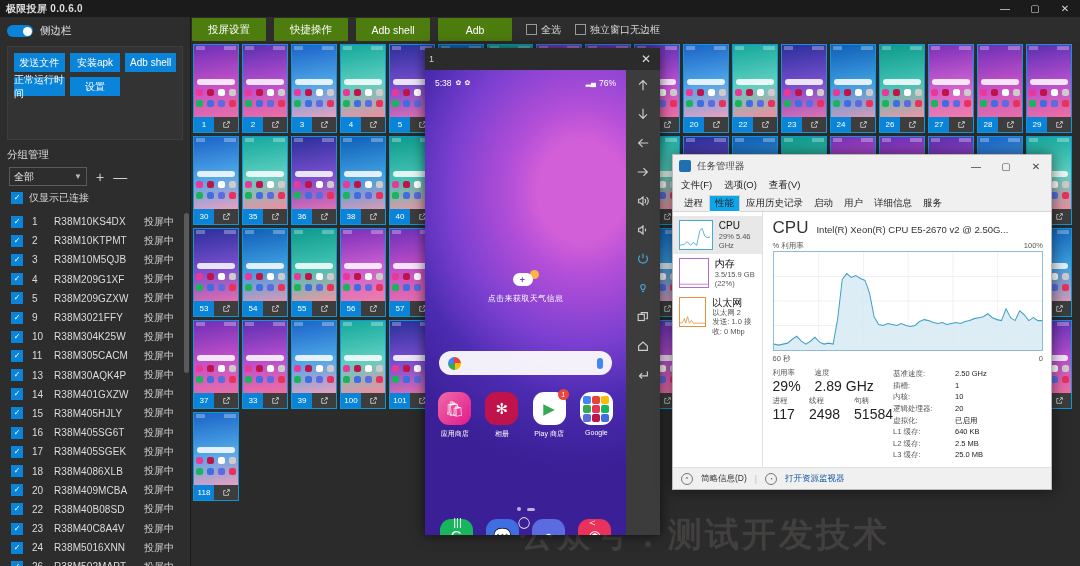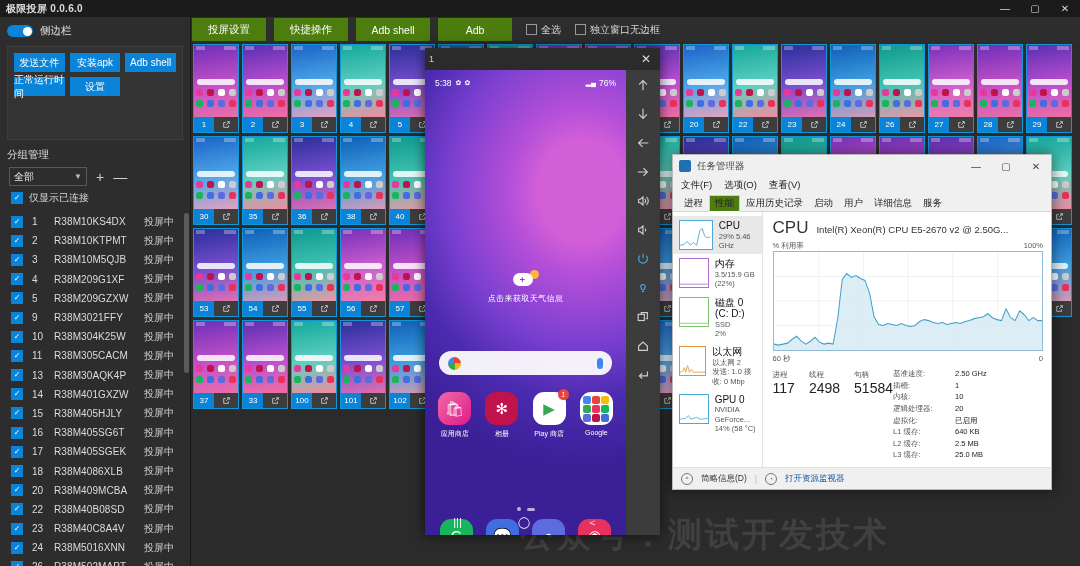--- a/index.html
+++ b/index.html
@@ -125,21 +125,21 @@
                   position:relative;}
   .tmtitle .tmtx{font-size:9.5px;color:#444;}
   .tmwb{margin-left:auto;display:flex;}
   .tmwb div{width:30px;height:22px;display:flex;align-items:center;justify-content:center;
             font-size:10px;color:#444;cursor:pointer;}
   .tmmenu{height:17px;display:flex;align-items:center;gap:12px;padding-left:8px;font-size:9.5px;color:#222;}
   .tmmenu span{cursor:pointer;}
   .tmtabs{height:17px;display:flex;align-items:flex-end;gap:1px;padding-left:6px;
           border-bottom:1px solid #d6d6d6;}
   .tmtab{font-size:9.5px;padding:1px 5px;color:#222;cursor:pointer;}
-  .tmtab.on{background:#4d7c0f;border:1px solid #cfcfcf;border-bottom:1px solid #fff;margin-bottom:-1px;}
+  .tmtab.on{background:#0ea5e9;border:1px solid #cfcfcf;border-bottom:1px solid #fff;margin-bottom:-1px;}
   .tmmain{flex:1;display:flex;background:#fff;overflow:hidden;}
   .tmleft{width:118px;border-right:1px solid #e2e2e2;padding-top:4px;overflow:hidden;}
   .tmitem{display:flex;gap:6px;padding:4px 4px 4px 6px;cursor:pointer;}
   .tmitem.on{background:#e8e8e8;}
   .thumb{width:40px;height:28px;border:1px solid #7aa8c8;position:relative;overflow:hidden;background:#fff;}
   .thumb svg{position:absolute;left:0;top:0;width:100%;height:100%;}
   .tmtxt .n{font-size:10px;color:#111;line-height:1.15;}
   .tmtxt .s{font-size:7.5px;color:#555;line-height:1.25;}
   .tmright{flex:1;padding:6px 8px 0 10px;position:relative;}
   .cpuhdr{display:flex;align-items:baseline;gap:8px;}
@@ -1907,20 +1907,48 @@
           <span class="ext">
             <svg viewBox="0 0 16 16">
               <path d="M9 3h4v4"></path>
               <path d="M13 3L7.5 8.5"></path>
               <path d="M11.5 9.5V13H3V4.5h3.5"></path>
             </svg>
           </span>
         </div>
       </div>
       <div class="cell">
+        <div class="scr" style="background:linear-gradient(170deg,#1a63c8 0%,#4fa8e8 55%,#e8a0c0 100%)">
+          <i class="sb"></i>
+          <i class="srch"></i>
+          <div class="icr r1">
+            <i class="ic" style="background:#e8399b"></i>
+            <i class="ic" style="background:#c0134b"></i>
+            <i class="ic" style="background:#ffffff"></i>
+            <i class="ic" style="background:#cccccc"></i>
+          </div>
+          <div class="icr r2">
+            <i class="ic" style="background:#18b55c"></i>
+            <i class="ic" style="background:#3f6ee0"></i>
+            <i class="ic" style="background:#5a6cdf"></i>
+            <i class="ic" style="background:#e8315b"></i>
+          </div>
+        </div>
+        <div class="foot">
+          <span class="num">39</span>
+          <span class="ext">
+            <svg viewBox="0 0 16 16">
+              <path d="M9 3h4v4"></path>
+              <path d="M13 3L7.5 8.5"></path>
+              <path d="M11.5 9.5V13H3V4.5h3.5"></path>
+            </svg>
+          </span>
+        </div>
+      </div>
+      <div class="cell">
         <div class="scr" style="background:linear-gradient(170deg,#13a89c 0%,#5fd0c0 55%,#f08ca0 100%)">
           <i class="sb"></i>
           <i class="srch"></i>
           <div class="icr r1">
             <i class="ic" style="background:#e8399b"></i>
             <i class="ic" style="background:#c0134b"></i>
             <i class="ic" style="background:#ffffff"></i>
             <i class="ic" style="background:#cccccc"></i>
           </div>
           <div class="icr r2">
@@ -2317,20 +2345,48 @@
           </div>
           <div class="icr r2">
             <i class="ic" style="background:#18b55c"></i>
             <i class="ic" style="background:#3f6ee0"></i>
             <i class="ic" style="background:#5a6cdf"></i>
             <i class="ic" style="background:#e8315b"></i>
           </div>
         </div>
         <div class="foot">
           <span class="num">117</span>
+          <span class="ext">
+            <svg viewBox="0 0 16 16">
+              <path d="M9 3h4v4"></path>
+              <path d="M13 3L7.5 8.5"></path>
+              <path d="M11.5 9.5V13H3V4.5h3.5"></path>
+            </svg>
+          </span>
+        </div>
+      </div>
+      <div class="cell">
+        <div class="scr" style="background:linear-gradient(170deg,#1a63c8 0%,#4fa8e8 55%,#e8a0c0 100%)">
+          <i class="sb"></i>
+          <i class="srch"></i>
+          <div class="icr r1">
+            <i class="ic" style="background:#e8399b"></i>
+            <i class="ic" style="background:#c0134b"></i>
+            <i class="ic" style="background:#ffffff"></i>
+            <i class="ic" style="background:#cccccc"></i>
+          </div>
+          <div class="icr r2">
+            <i class="ic" style="background:#18b55c"></i>
+            <i class="ic" style="background:#3f6ee0"></i>
+            <i class="ic" style="background:#5a6cdf"></i>
+            <i class="ic" style="background:#e8315b"></i>
+          </div>
+        </div>
+        <div class="foot">
+          <span class="num">118</span>
           <span class="ext">
             <svg viewBox="0 0 16 16">
               <path d="M9 3h4v4"></path>
               <path d="M13 3L7.5 8.5"></path>
               <path d="M11.5 9.5V13H3V4.5h3.5"></path>
             </svg>
           </span>
         </div>
       </div>
     </div>
@@ -2519,53 +2575,29 @@
               <svg viewBox="0 0 40 30" preserveAspectRatio="none">
                 <path d="M0,27 L40,27" fill="none" stroke="#b06cd0" stroke-width="1"></path>
               </svg>
             </div>
             <div class="tmtxt">
               <div class="n">内存</div>
               <div class="s">3.5/15.9 GB (22%)</div>
             </div>
           </div>
           <div class="tmitem">
-            <div class="thumb" style="border-color:#7ec46a">
-              <svg viewBox="0 0 40 30" preserveAspectRatio="none">
-                <path d="M0,27 L40,27" fill="none" stroke="#7ec46a" stroke-width="1"></path>
-              </svg>
-            </div>
-            <div class="tmtxt">
-              <div class="n">磁盘 0 (C: D:)</div>
-              <div class="s">SSD</div>
-              <div class="s">2%</div>
-            </div>
-          </div>
-          <div class="tmitem">
             <div class="thumb" style="border-color:#e0913a">
               <svg viewBox="0 0 40 30" preserveAspectRatio="none">
                 <path d="M0,27 L4,26 L7,22 L9,27 L12,20 L15,27 L18,24 L21,27 L40,27" fill="none" stroke="#e0913a" stroke-width="1"></path>
               </svg>
             </div>
             <div class="tmtxt">
               <div class="n">以太网</div>
               <div class="s">以太网 2</div>
               <div class="s">发送: 1.0 接收: 0 Mbp</div>
-            </div>
-          </div>
-          <div class="tmitem">
-            <div class="thumb" style="border-color:#4aa8d8">
-              <svg viewBox="0 0 40 30" preserveAspectRatio="none">
-                <path d="M0,26 L8,25 L12,22 L16,26 L24,24 L30,26 L40,25" fill="none" stroke="#4aa8d8" stroke-width="1"></path>
-              </svg>
-            </div>
-            <div class="tmtxt">
-              <div class="n">GPU 0</div>
-              <div class="s">NVIDIA GeForce...</div>
-              <div class="s">14% (58 °C)</div>
             </div>
           </div>
         </div>
       <div class="tmright">
         <div class="cpuhdr">
           <span class="big">CPU</span>
           <span class="mdl">Intel(R) Xeon(R) CPU E5-2670 v2 @ 2.50G...</span>
         </div>
         <div class="axrow">
           <span>% 利用率</span>
@@ -2584,20 +2616,30 @@
               <path d="M0.00,94.00 L5.08,95.00 L10.17,94.00 L15.25,93.00 L20.34,89.00 L25.42,86.00 L30.51,91.00 L35.59,94.00 L40.68,91.00 L45.76,87.00 L50.85,92.00 L55.93,94.00 L61.02,93.00 L66.10,94.00 L71.19,68.00 L76.27,28.00 L81.36,22.00 L86.44,26.00 L91.53,24.00 L96.61,27.00 L101.69,29.00 L106.78,42.00 L111.86,66.00 L116.95,74.00 L122.03,75.00 L127.12,73.00 L132.20,74.00 L137.29,75.00 L142.37,73.00 L147.46,75.00 L152.54,76.00 L157.63,75.00 L162.71,71.00 L167.80,69.00 L172.88,70.00 L177.97,72.00 L183.05,73.00 L188.14,72.00 L193.22,74.00 L198.31,73.00 L203.39,72.00 L208.47,73.00 L213.56,71.00 L218.64,70.00 L223.73,68.00 L228.81,67.00 L233.90,66.00 L238.98,63.00 L244.07,67.00 L249.15,69.00 L254.24,70.00 L259.32,58.00 L264.41,67.00 L269.49,70.00 L274.58,60.00 L279.66,64.00 L284.75,70.00 L289.83,67.00 L294.92,70.00 L300.00,70.00 L300,100 L0,100 Z" fill="#d6eaf5" opacity="0.85"></path>
               <path d="M0.00,94.00 L5.08,95.00 L10.17,94.00 L15.25,93.00 L20.34,89.00 L25.42,86.00 L30.51,91.00 L35.59,94.00 L40.68,91.00 L45.76,87.00 L50.85,92.00 L55.93,94.00 L61.02,93.00 L66.10,94.00 L71.19,68.00 L76.27,28.00 L81.36,22.00 L86.44,26.00 L91.53,24.00 L96.61,27.00 L101.69,29.00 L106.78,42.00 L111.86,66.00 L116.95,74.00 L122.03,75.00 L127.12,73.00 L132.20,74.00 L137.29,75.00 L142.37,73.00 L147.46,75.00 L152.54,76.00 L157.63,75.00 L162.71,71.00 L167.80,69.00 L172.88,70.00 L177.97,72.00 L183.05,73.00 L188.14,72.00 L193.22,74.00 L198.31,73.00 L203.39,72.00 L208.47,73.00 L213.56,71.00 L218.64,70.00 L223.73,68.00 L228.81,67.00 L233.90,66.00 L238.98,63.00 L244.07,67.00 L249.15,69.00 L254.24,70.00 L259.32,58.00 L264.41,67.00 L269.49,70.00 L274.58,60.00 L279.66,64.00 L284.75,70.00 L289.83,67.00 L294.92,70.00 L300.00,70.00" fill="none" stroke="#3f9fc8" stroke-width="1.1"></path>
             </svg>
         </div>
         <div class="axrow">
           <span>60 秒</span>
           <span>0</span>
         </div>
         <div class="stats">
           <div class="scol">
+            <div class="skv">
+              <div>
+                <div class="sk">利用率</div>
+                <div class="sv">29%</div>
+              </div>
+              <div>
+                <div class="sk">速度</div>
+                <div class="sv">2.89 GHz</div>
+              </div>
+            </div>
             <div class="skv" style="margin-top:2px">
               <div>
                 <div class="sk">进程</div>
                 <div class="sv">117</div>
               </div>
               <div>
                 <div class="sk">线程</div>
                 <div class="sv">2498</div>
               </div>
               <div>

